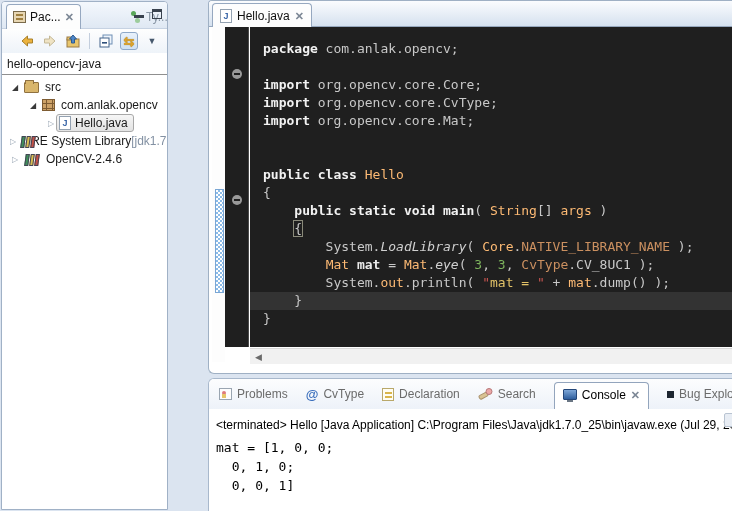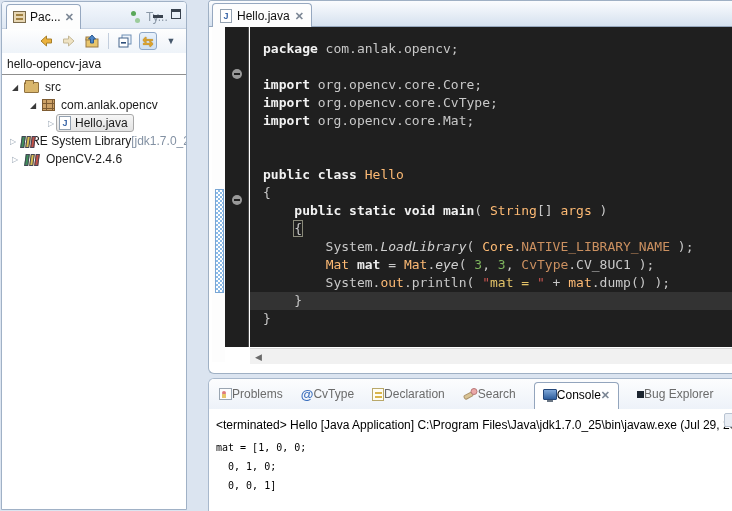--- a/index.html
+++ b/index.html
@@ -1,20 +1,20 @@
 <!DOCTYPE html>
 <html><head>
 <meta charset="utf-8">
 <style>
   * { margin:0; padding:0; box-sizing:border-box; }
   html,body { width:732px; height:511px; overflow:hidden; }
   body { background:#dbe4f0; font-family:"Liberation Sans", sans-serif; position:relative; }
 
   
-  .left-panel { position:absolute; left:1px; top:1px; width:186px; height:509px;
+  .left-panel { position:absolute; left:1px; top:1px; width:167px; height:509px;
     background:#fff; border:1px solid #a0b1c6; border-radius:4px 4px 0 0; overflow:hidden; }
   .left-header { position:relative; height:27px;
     background:linear-gradient(#f4f8fd,#dfe8f3); border-bottom:1px solid #c6d2e2; }
   .ptab { position:absolute; top:2px; height:25px; display:flex; align-items:center; gap:4px;
     padding:0 6px; font-size:12px; }
   .ptab.active { left:4px; background:#fdfdfd; border:1px solid #96a8c0; border-bottom:none;
     border-radius:4px 4px 0 0; color:#111; }
   .ptab.inactive { left:78px; color:#8a97a6;margin-left:44px; }
   .tab-close { font-size:11px; font-weight:bold; color:#7c8795; line-height:10px; }
   .winbtns { position:absolute; right:5px; top:7px; display:flex; gap:8px; }
@@ -102,35 +102,35 @@
     background:#f1f1f1; border-top:1px solid #d8d8d8; display:flex; align-items:center; }
   .hs-arrow { color:#6a6a6a; font-size:9px; padding-left:5px; }
 
   
   .bottom-panel { position:absolute; left:208px; top:378px; width:524px; height:133px;
     background:#fff; border:1px solid #a8b8cc; border-right:none; border-bottom:none;
     border-radius:6px 0 0 0; overflow:hidden; }
   .bt-tabbar { position:relative; height:30px; background:linear-gradient(#fcfdfe,#edf2f9);
     display:flex; align-items:center; gap:18px; padding-left:10px; font-size:12px; color:#6b6b6b;
     white-space:nowrap; }
-  .bt-tab { display:flex; align-items:center; }
+  .bt-tab { display:flex; align-items:center; gap:5px; }
   .bt-tab.active { background:#fff; border:1px solid #93a5bd; border-bottom:none;
     border-radius:4px 4px 0 0; padding:5px 8px 7px 8px; color:#000; margin-top:2px; }
   .ic-problems { width:13px; height:12px; border:1px solid #9aa5b1; background:#fdfdfd; position:relative; }
   .ic-problems:before { content:""; position:absolute; left:2px; top:2px; width:4px; height:4px; border-radius:50%; background:#e07a7a; }
   .ic-problems:after { content:""; position:absolute; left:2px; bottom:1px; width:4px; height:4px; background:#e8c66a; }
   .ic-at { color:#3b6fbd; font-size:13px; font-weight:bold; font-style:normal; }
   .ic-decl { width:12px; height:13px; background:#fffdf2; border:1px solid #b9a86a; position:relative; }
   .ic-decl:before { content:""; position:absolute; left:2px; top:3px; width:7px; height:2px; background:#d9b54a; box-shadow:0 4px 0 #d9b54a; }
   .ic-console { width:14px; height:11px; background:linear-gradient(#7ea7d8,#2f5f9e); border:1px solid #24477a; border-radius:1px; position:relative; }
   .ic-console:after { content:""; position:absolute; left:3px; bottom:-3px; width:6px; height:2px; background:#6a7684; }
   .ic-bugsq { width:7px; height:7px; background:#1c2530; display:inline-block; }
   .console-body { position:absolute; left:0; right:0; top:30px; bottom:0; background:#fff; }
   .terminated { padding:9px 0 0 7px; font-size:12px; color:#000; white-space:nowrap; overflow:hidden; }
-  .console-out { padding:6px 0 0 7px; font-family:"DejaVu Sans Mono", monospace; font-size:10px;
+  .console-out { padding:6px 0 0 7px; font-family:"DejaVu Sans Mono", monospace; font-size:13px;
     line-height:19px; color:#000; white-space:pre; }
   .console-corner-frag { position:absolute; right:-4px; top:4px; width:12px; height:14px;
     border:1px solid #b9c4d2; background:#e8edf4; border-radius:2px; }
 
   
   .svg16 { width:16px; height:16px; display:block; }
 </style>
 </head>
 <body>
 

